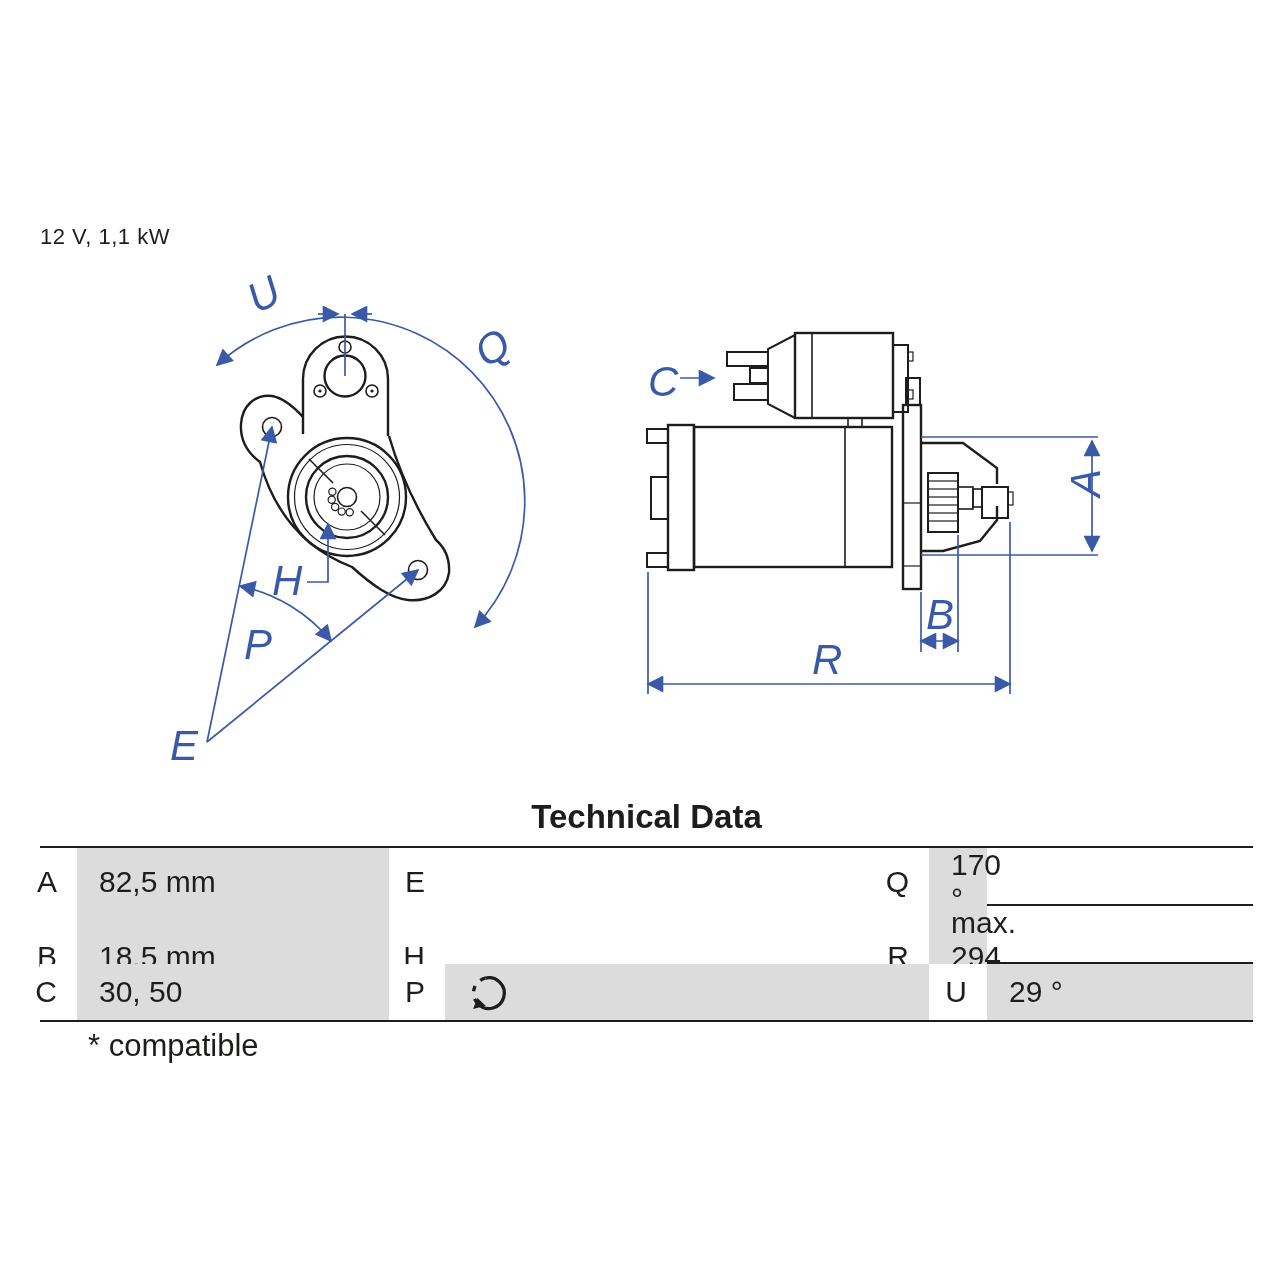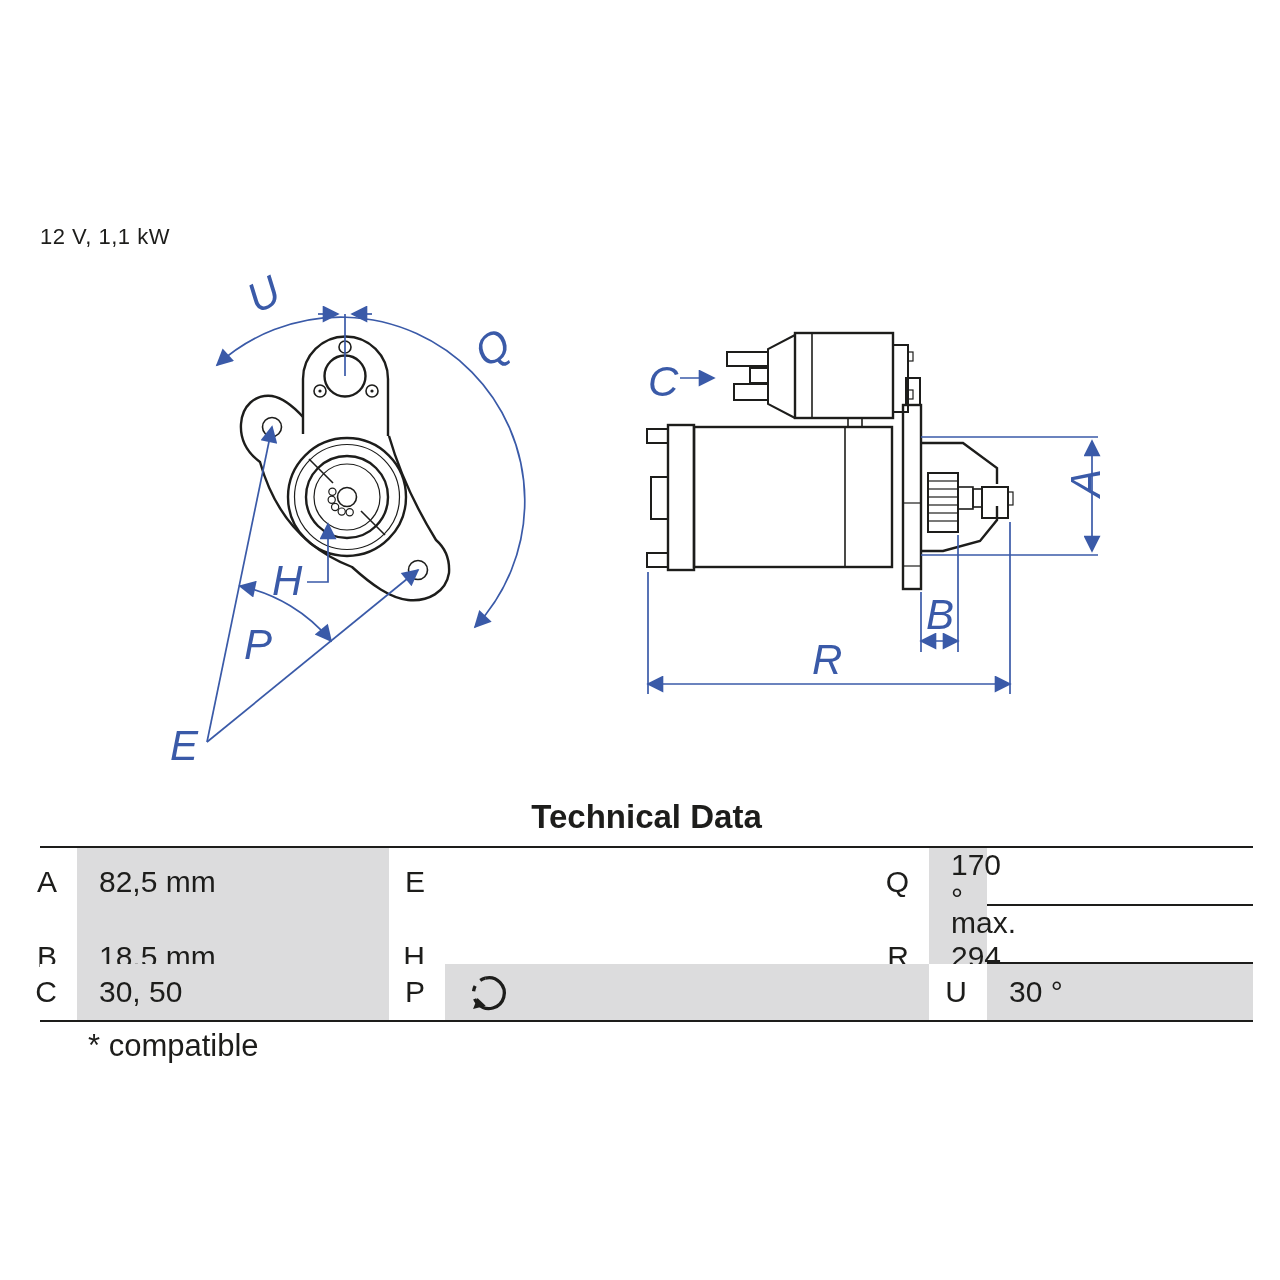--- a/index.html
+++ b/index.html
@@ -209,19 +209,19 @@
         <div class="v">
           <span class="rot">
             <svg viewBox="0 0 40 40" xmlns="http://www.w3.org/2000/svg">
               <path d="M16.6,7.4 A14,14 0 1 1 10.1,31.0" fill="none" stroke="#1d1d1b" stroke-width="3"></path>
               <path d="M16.6,7.4 A14,14 0 0 0 10.1,31.0" fill="none" stroke="#1d1d1b" stroke-width="3" stroke-dasharray="5 7"></path>
               <path d="M5.5,35.5 L9.5,25.5 L17,32.5 z" fill="#1d1d1b" stroke="none"></path>
             </svg>
           </span>
         </div>
         <div class="k">U</div>
-        <div class="v">30 °</div>
+        <div class="v">29 °</div>
       </div>
     </div>
 
     <div class="footnote">* compatible</div>
   </div>
 </div>
 
 </body></html>

